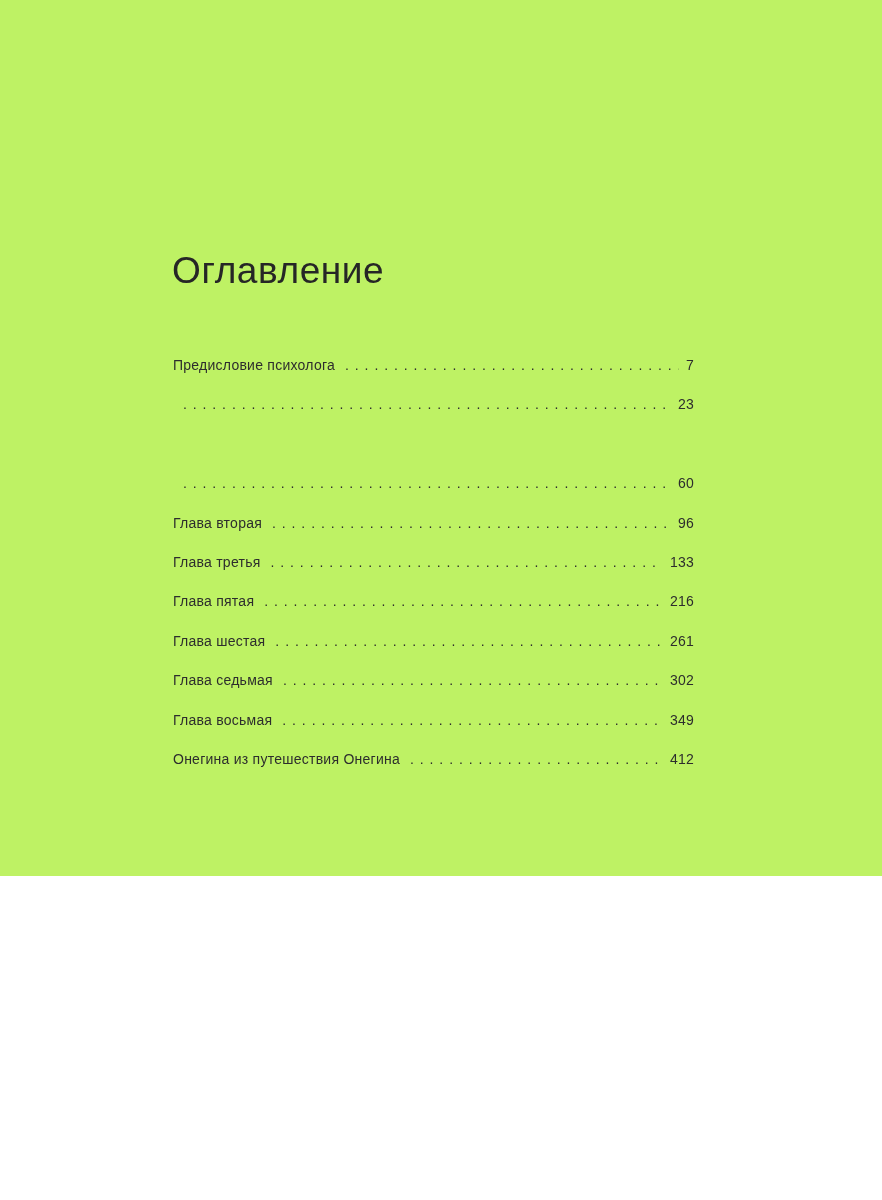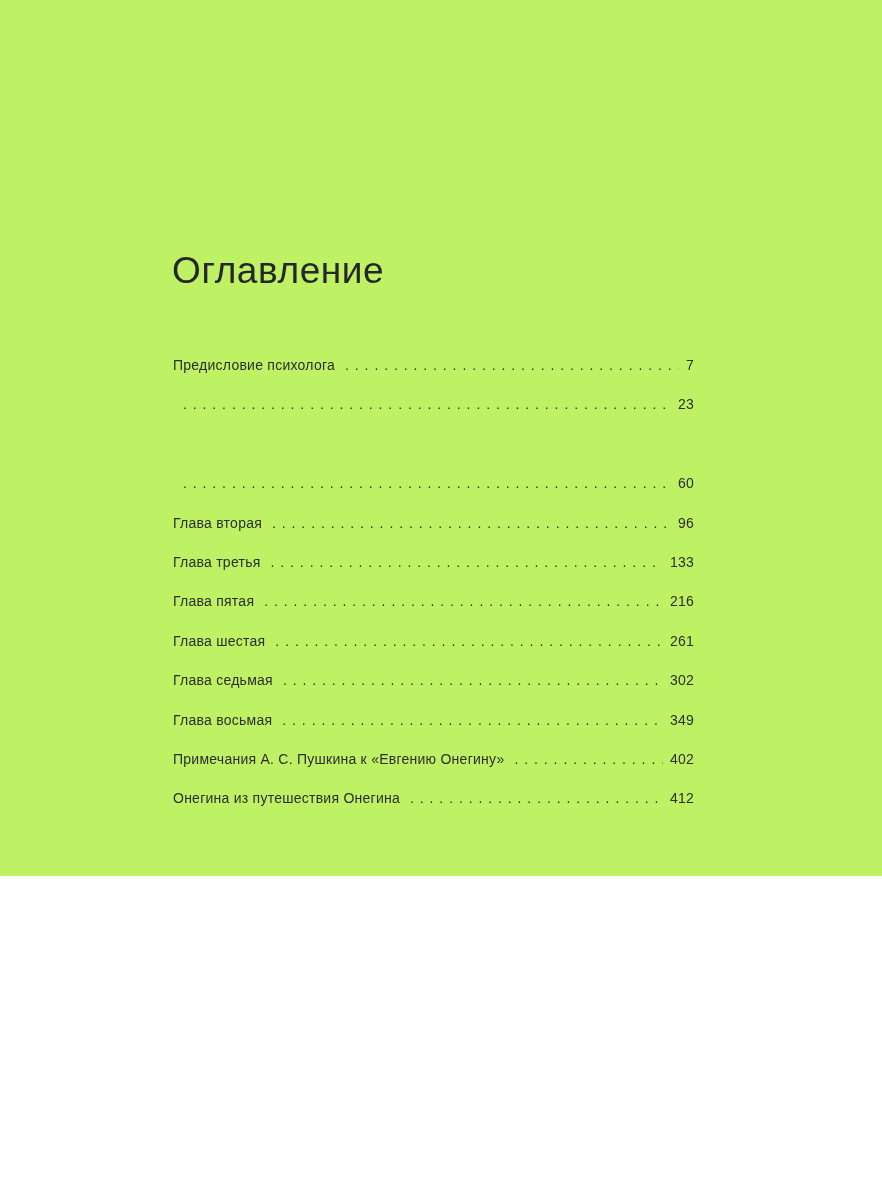--- a/index.html
+++ b/index.html
@@ -129,25 +129,20 @@
         <span class="toc-dots"></span>
         <span class="toc-page">302</span>
       </div>
 
       <div class="toc-row">
         <span class="toc-label">Глава восьмая</span>
         <span class="toc-dots"></span>
         <span class="toc-page">349</span>
       </div>
 
-      <div class="toc-row">
-        <span class="toc-label">Примечания А. С. Пушкина к «Евгению Онегину»</span>
-        <span class="toc-dots"></span>
-        <span class="toc-page">402</span>
-      </div>
 
       <div class="toc-row">
         <span class="toc-label">Онегина из путешествия Онегина</span>
         <span class="toc-dots"></span>
         <span class="toc-page">412</span>
       </div>
 
     </div>
 
   </div>

